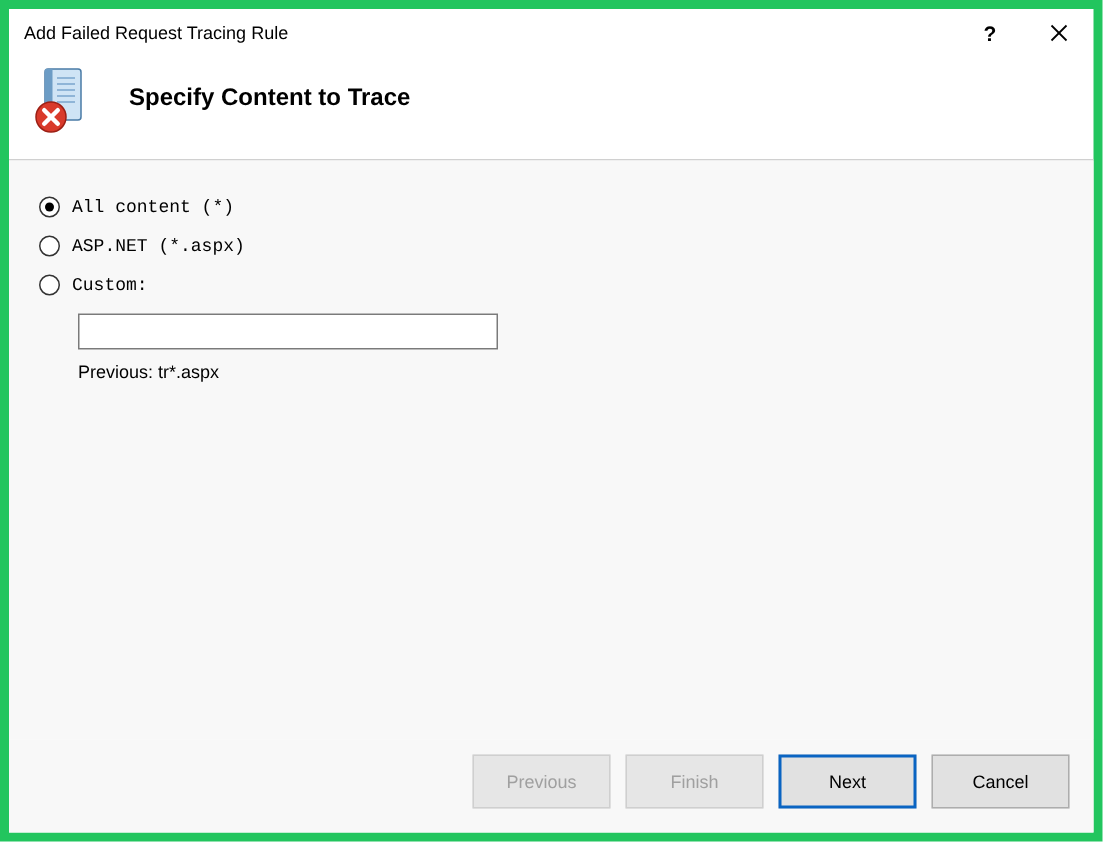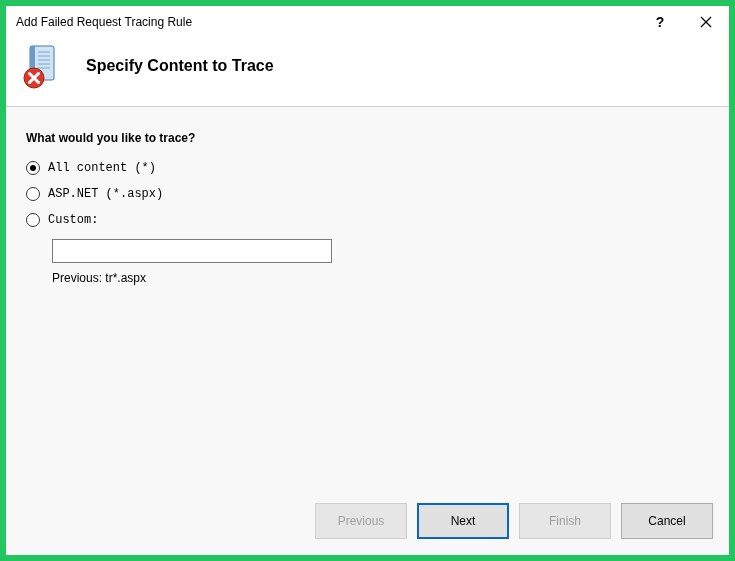--- a/index.html
+++ b/index.html
@@ -171,21 +171,20 @@
         <line x1="18" y1="24" x2="30" y2="24" stroke="#7aa6cc" stroke-width="1"></line>
         <circle cx="14" cy="34" r="10" fill="#d93a2b" stroke="#9c1f14" stroke-width="1"></circle>
         <line x1="9.5" y1="29.5" x2="18.5" y2="38.5" stroke="#fff" stroke-width="3" stroke-linecap="round"></line>
         <line x1="18.5" y1="29.5" x2="9.5" y2="38.5" stroke="#fff" stroke-width="3" stroke-linecap="round"></line>
       </svg>
     </div>
     <div class="header-title">Specify Content to Trace</div>
   </div>
 
   <div class="body">
-    <div class="prompt">What would you like to trace?</div>
 
     <div class="radio-row">
       <span class="radio selected">
           <span class="dot"></span>
         </span>
       <span>All content (*)</span>
     </div>
 
     <div class="radio-row">
       <span class="radio"></span>
@@ -201,24 +200,24 @@
     <div class="custom-block">
       <input type="text" class="custom-input" value="" style="">
       <div class="example">Previous: tr*.aspx</div>
     </div>
   </div>
 
   <div class="footer">
     <div class="btn disabled">
       <span>Previous</span>
     </div>
+    <div class="btn disabled">
+      <span>Finish</span>
+    </div>
     <div class="btn primary">
       <span>Next</span>
     </div>
-    <div class="btn disabled">
-      <span>Finish</span>
-    </div>
     <div class="btn">
       <span>Cancel</span>
     </div>
   </div>
 
 </div>
 
 </body></html>

